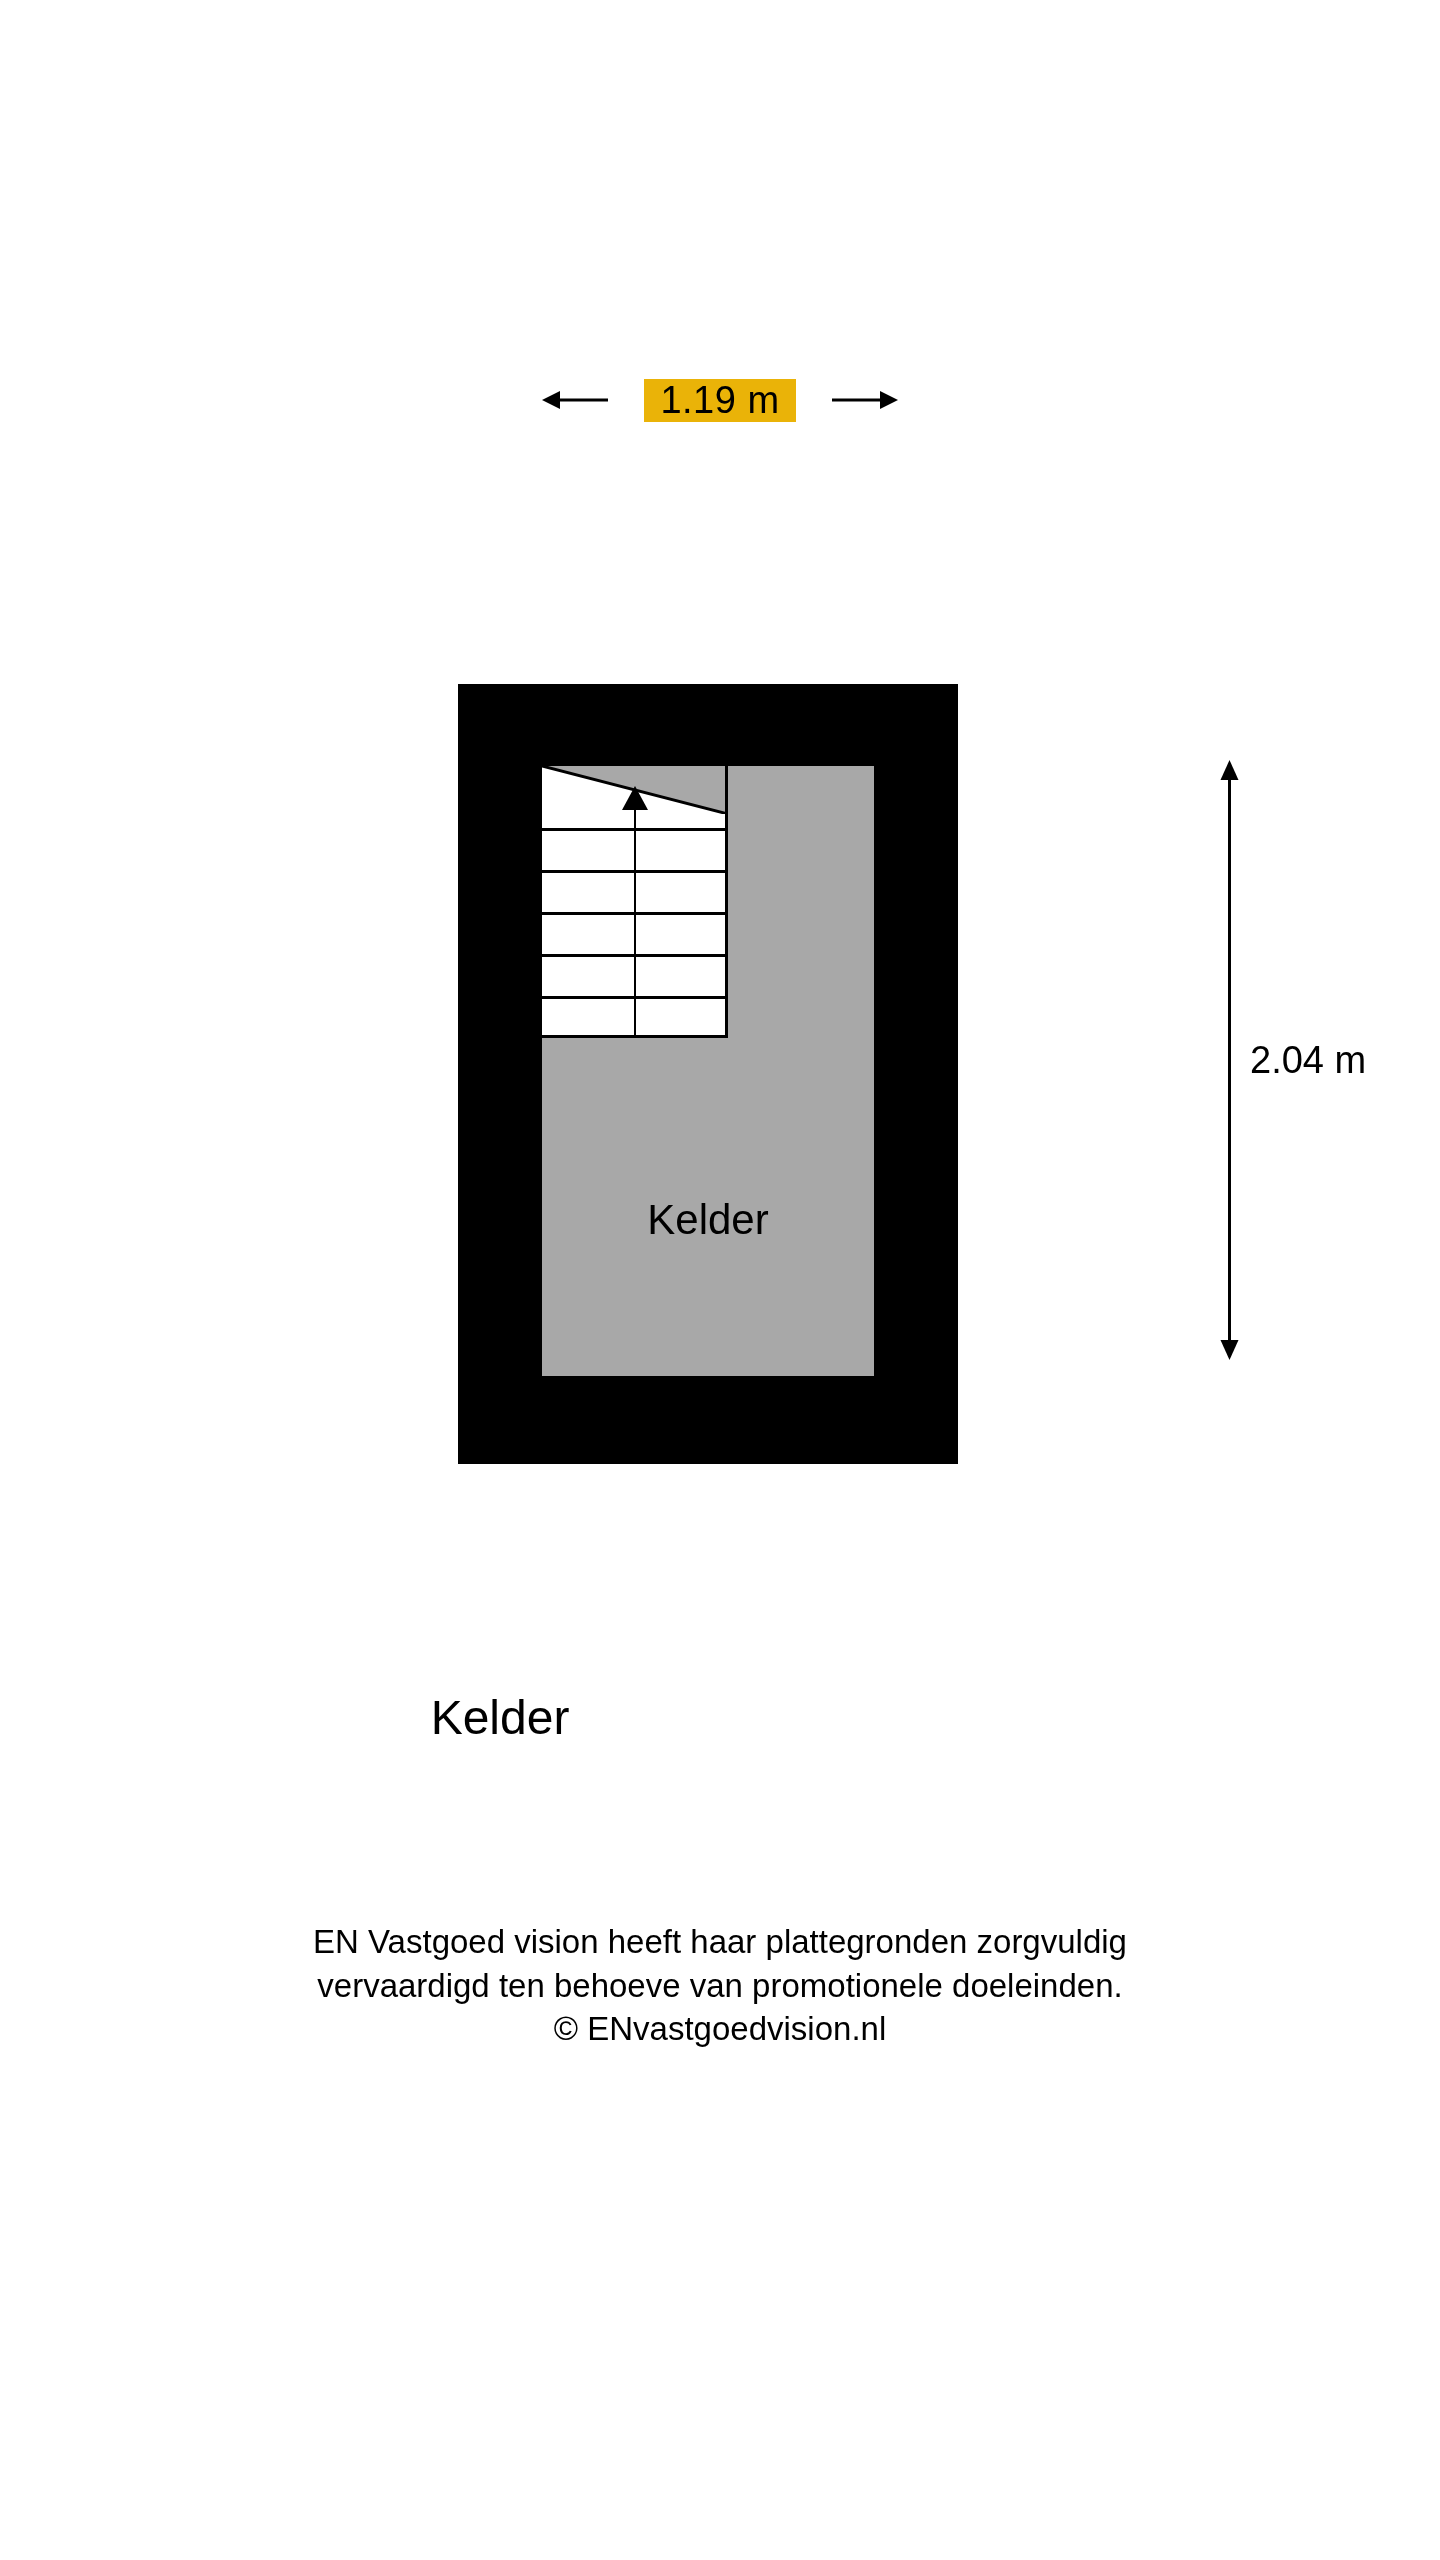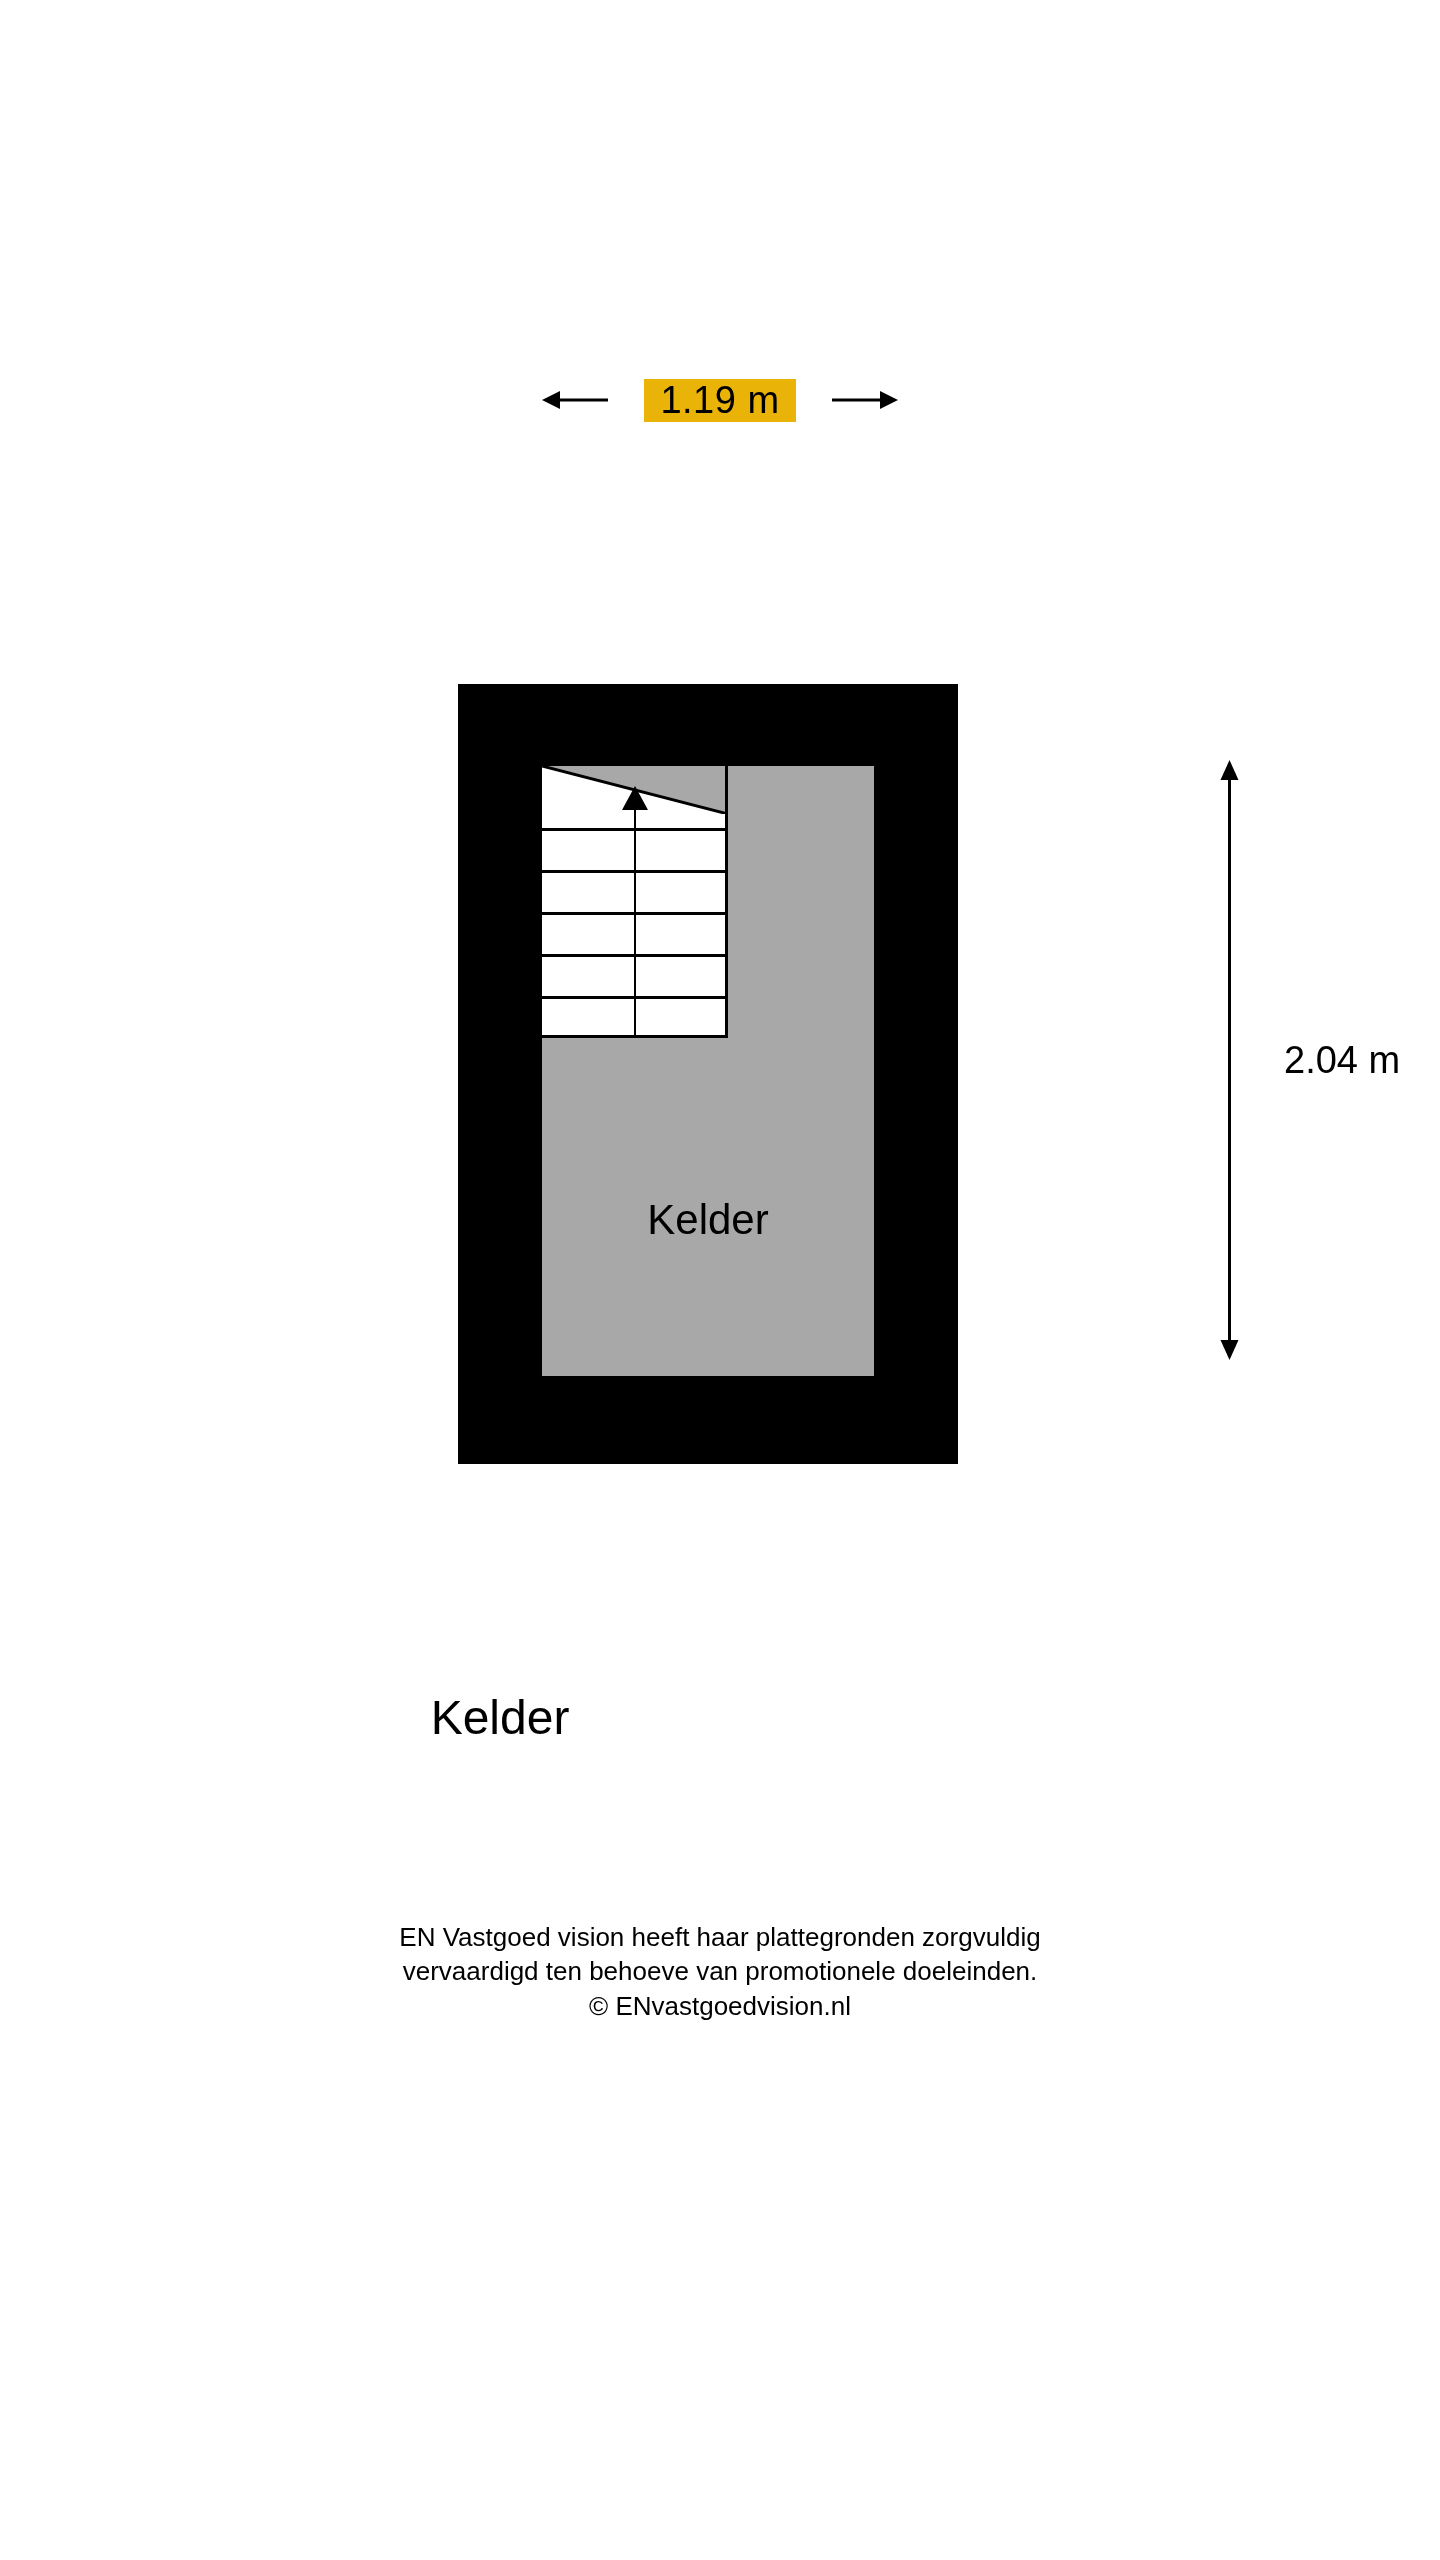--- a/index.html
+++ b/index.html
@@ -88,21 +88,21 @@
   .dim-right .vhead.top {
     top: 0;
     border-bottom: 20px solid #000;
   }
   .dim-right .vhead.bottom {
     bottom: 0;
     border-top: 20px solid #000;
   }
   .dim-right .label {
     position: absolute;
-    left: 104px;
+    left: 70px;
     top: 50%;
     transform: translateY(-50%);
     font-size: 38px;
     white-space: nowrap;
   }
 
   
   .plan {
     position: absolute;
     left: 458px;
@@ -198,21 +198,21 @@
     font-size: 48px;
   }
 
   
   .disclaimer {
     position: absolute;
     left: 0;
     right: 0;
     top: 1920px;
     text-align: center;
-    font-size: 26px;
+    font-size: 33px;
     line-height: 1.32;
   }
   .disclaimer div { white-space: nowrap; }
 </style>
 </head>
 <body>
 
 <div class="dim-top">
   <div class="head left"></div>
   <div class="bar left"></div>

